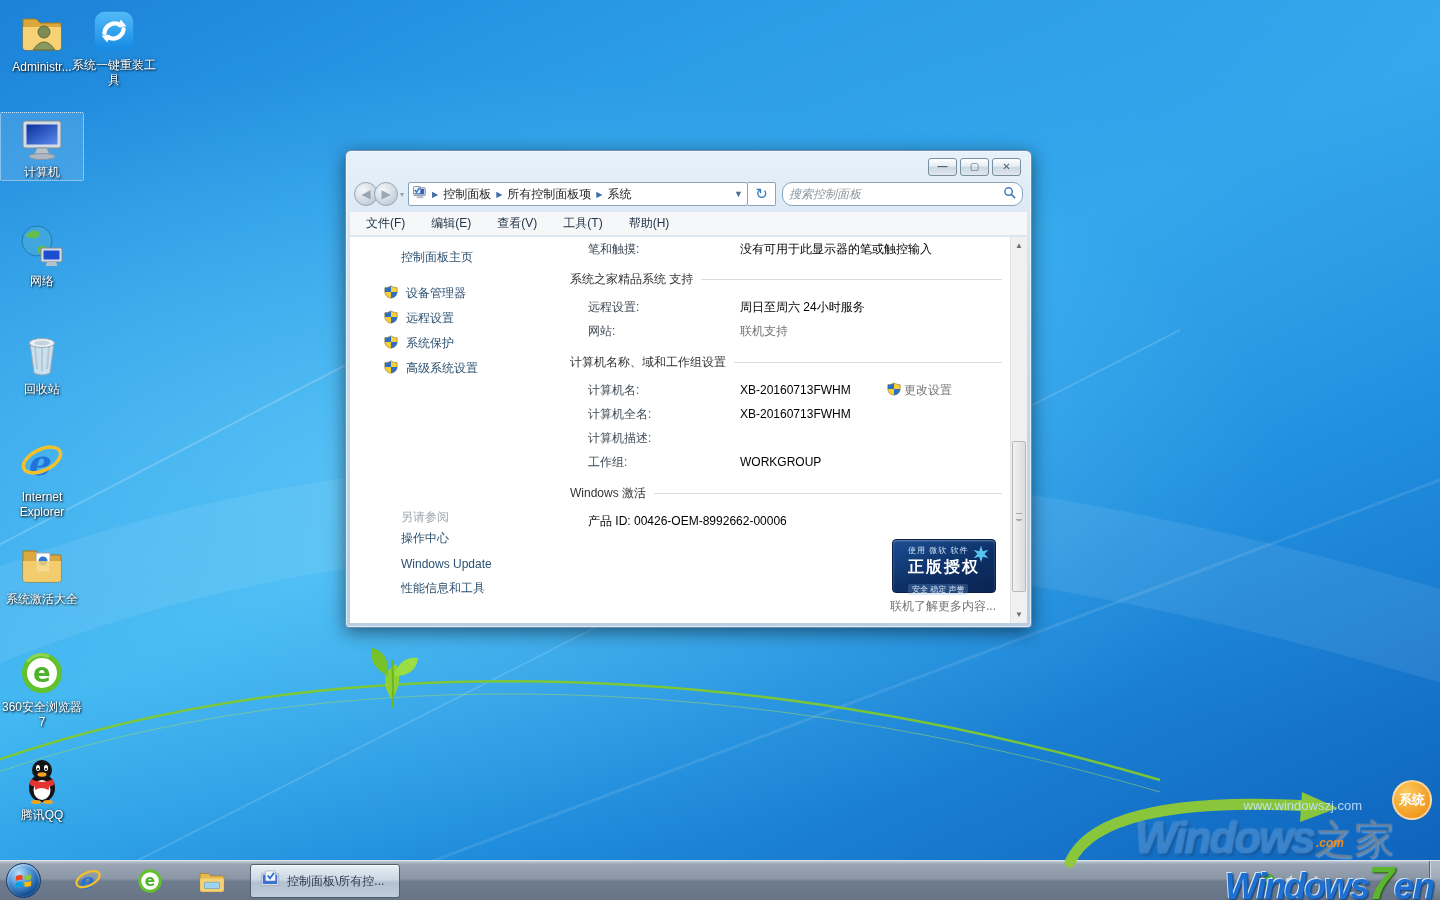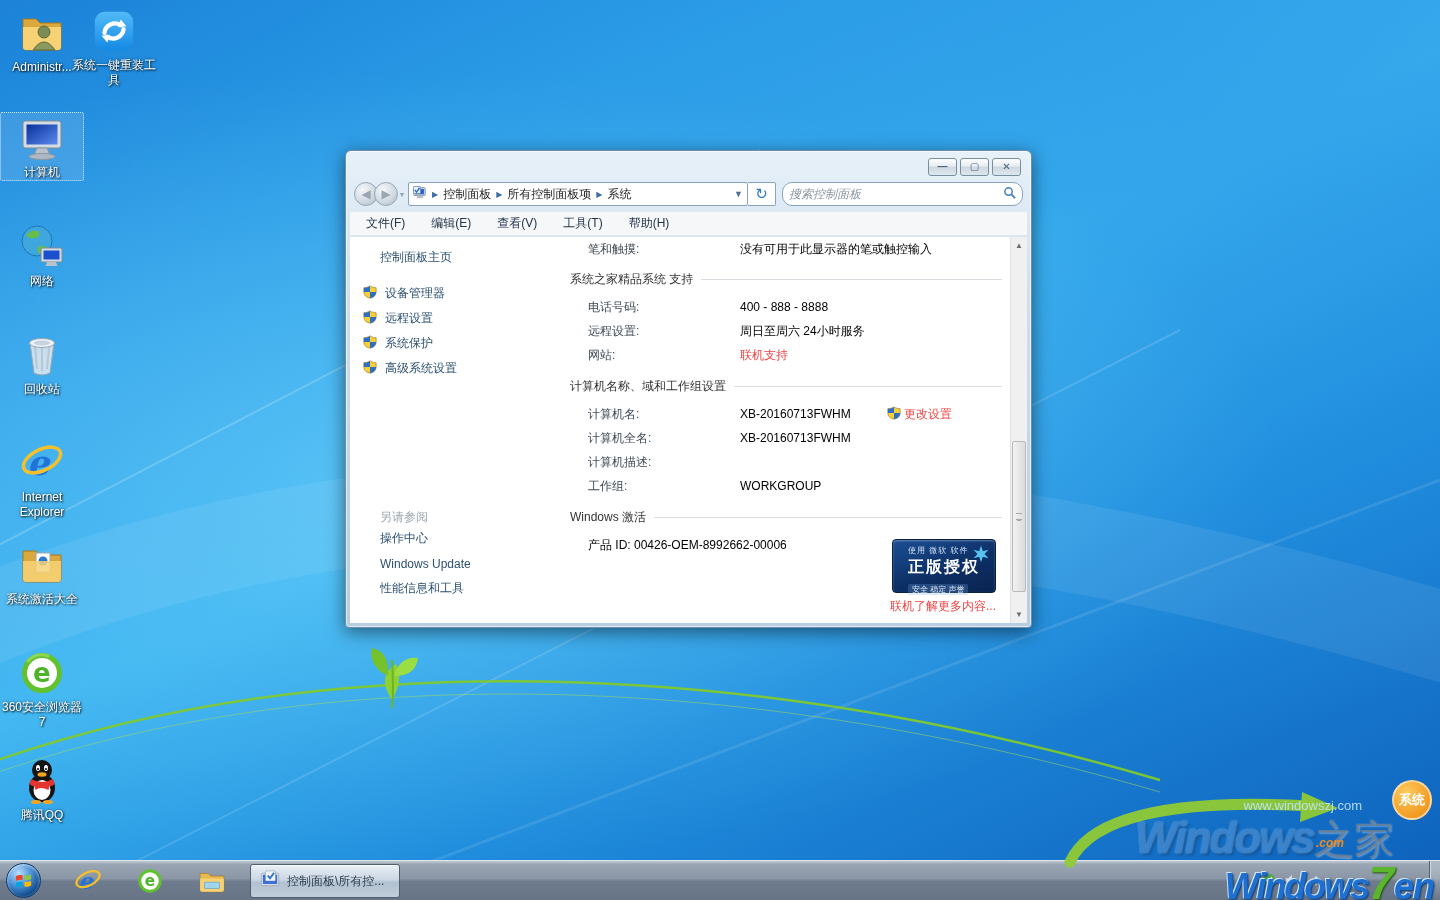--- a/index.html
+++ b/index.html
@@ -44,37 +44,37 @@
   .searchbox { margin-left:6px; height:24px; flex:1; background:#fff; border:1px solid #87a5bf; border-radius:10px;
     display:flex; align-items:center; padding:0 6px; }
   .searchbox .ph { font-size:12px; font-style:italic; color:#8d97a0; }
   .searchbox .mag { margin-left:auto; }
   .menubar { position:absolute; top:61px; left:4px; right:4px; height:24px; background:#f6f7f8;
     border-bottom:1px solid #e3e6e9; display:flex; align-items:center; padding-left:16px; gap:26px; }
   .menubar span { font-size:12px; color:#23354a; cursor:pointer; }
   .winbody { position:absolute; top:86px; left:4px; right:4px; bottom:4px; background:#fff; display:flex; overflow:hidden; }
 
   
-  .sidebar { width:202px; padding-top:12px; flex-shrink:0; }
+  .sidebar { width:202px; padding-top:12px; flex-shrink:0;padding-left:21px; }
   .sb-home { margin-left:30px; font-size:12px; color:#2c5070; height:20px; cursor:pointer; }
   .sb-tasks { margin-top:12px; }
   .sb-item { display:flex; align-items:center; gap:8px; height:25px; padding-left:13px; font-size:12px; color:#2c5070; cursor:pointer; }
   .sb-see { margin-top:118px; margin-left:30px; margin-right:20px; padding-top:10px; font-size:12px; color:#9da7b0; }
   .sb-links div { height:25px; display:flex; align-items:center; margin-left:30px; font-size:12px; color:#2c5070; cursor:pointer; }
 
   
   .content { flex:1; position:relative; padding-top:2px; }
   .crow { display:flex; align-items:center; height:24px; font-size:12px; }
   .crow.first { height:21px; }
   .crow .lab { margin-left:36px; width:152px; color:#3f4a55; flex-shrink:0; }
   .crow .val { color:#000; }
   .sect { display:flex; align-items:center; margin:11px 8px 7px 18px; }
   .sect .st { font-size:12px; color:#333; white-space:nowrap; }
   .sect .rule { flex:1; height:1px; background:#d9dce0; margin-left:8px; }
-  a.lnk { color:#ef4444; text-decoration:none; cursor:pointer; }
+  a.lnk { color:#737373; text-decoration:none; cursor:pointer; }
   .change { display:flex; align-items:center; gap:3px; margin-left:auto; margin-right:58px; }
   .badge { position:absolute; right:14px; top:302px; width:104px; height:54px; border-radius:4px;
     background:linear-gradient(160deg,#1c4f94 0%,#0d2f66 55%,#0a2450 100%);
     border:1px solid #0a1f44; box-shadow:inset 0 1px 2px rgba(255,255,255,.35); padding:5px 15px; cursor:pointer; }
   .badge .b1 { font-size:8px; color:#cfe3f5; letter-spacing:1px; }
   .badge .b2 { font-size:16px; font-weight:bold; color:#fff; letter-spacing:2px; margin-top:1px; }
   .badge .b3 { font-size:8px; color:#d7e6f6; margin-top:2px; background:rgba(120,170,230,.25); display:inline-block; padding:0 4px; border-radius:2px; }
   .badge svg { position:absolute; right:4px; top:4px; }
   .learn { position:absolute; right:14px; top:361px; font-size:12px; }
 
@@ -368,24 +368,20 @@
         <div class="crow first">
           <span class="lab">笔和触摸:</span>
           <span class="val">没有可用于此显示器的笔或触控输入</span>
         </div>
 
         <div class="sect">
           <span class="st">系统之家精品系统 支持</span>
           <span class="rule"></span>
         </div>
         <div class="crow">
-          <span class="lab">电话号码:</span>
-          <span class="val">400 - 888 - 8888</span>
-        </div>
-        <div class="crow">
           <span class="lab">远程设置:</span>
           <span class="val">周日至周六  24小时服务</span>
         </div>
         <div class="crow">
           <span class="lab">网站:</span>
           <a class="lnk">联机支持</a>
         </div>
 
         <div class="sect">
           <span class="st">计算机名称、域和工作组设置</span>

